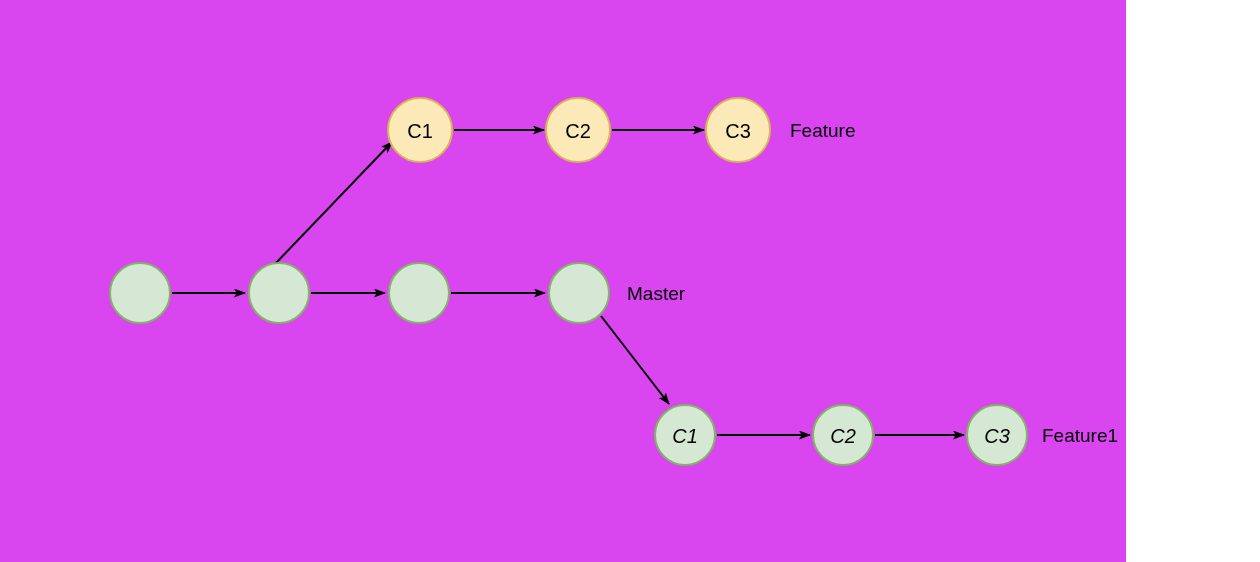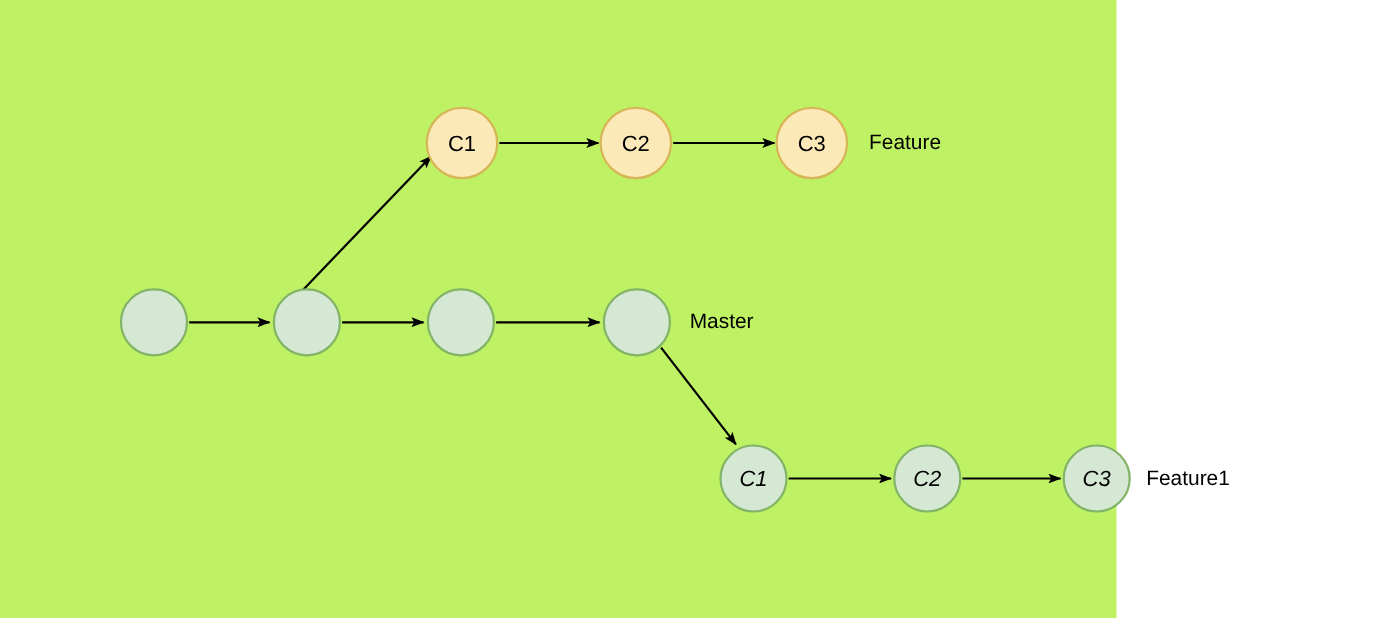--- a/index.html
+++ b/index.html
@@ -9,23 +9,23 @@
     background: #ffffff;
   }
   body {
     width: 1260px;
     height: 562px;
     font-family: "Liberation Sans", sans-serif;
     overflow: hidden;
   }
   #diagram-canvas {
     position: relative;
-    width: 1015px;
+    width: 1126px;
     height: 562px;
-    background: #bef264;
+    background: #d946ef;
   }
   svg.diagram-svg {
     display: block;
     width: 1260px;
     height: 562px;
   }
   .node-circle {
     stroke-width: 2;
   }
   .node-label {

